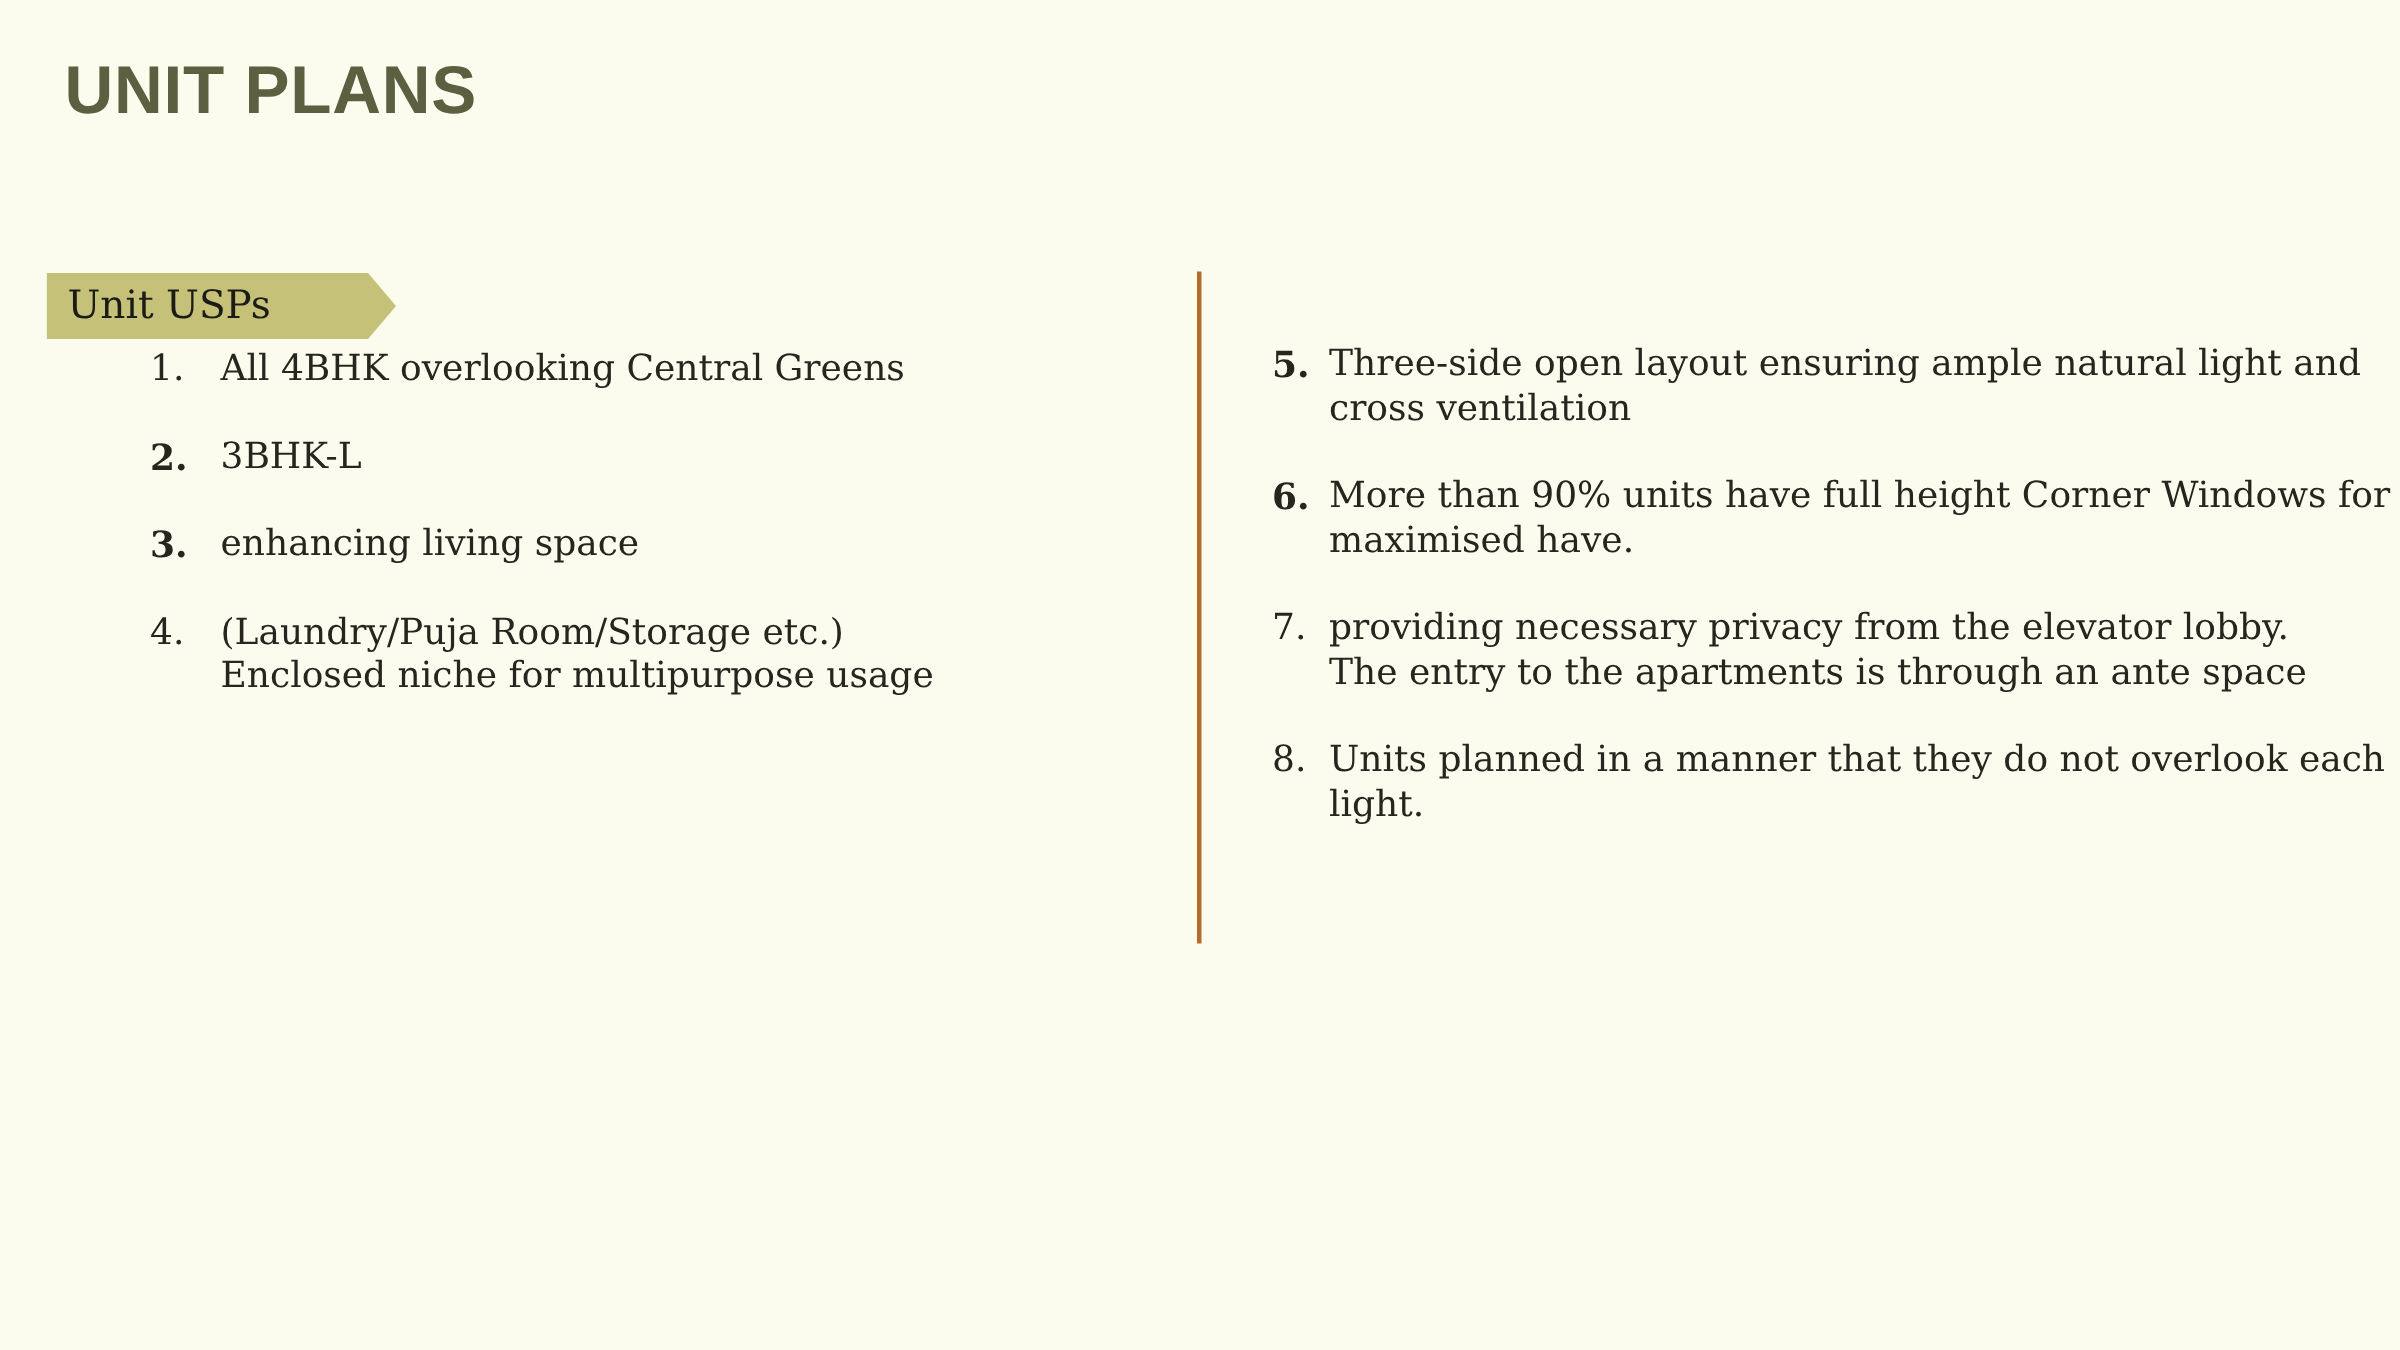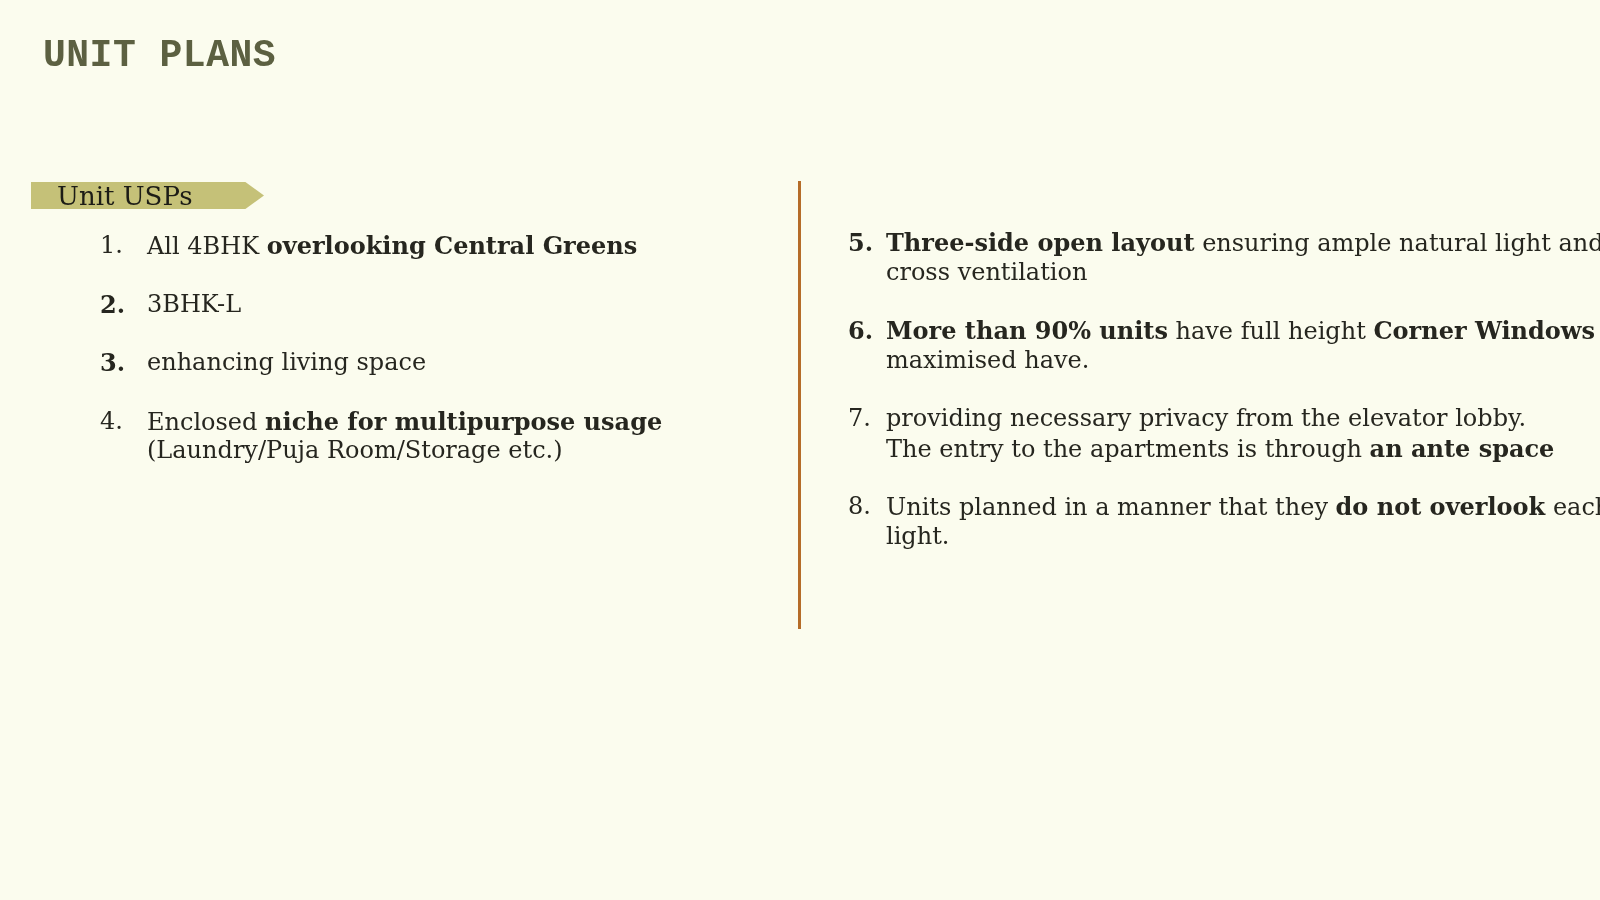--- a/index.html
+++ b/index.html
@@ -17,37 +17,36 @@
     font-family:"DejaVu Serif", serif;
     color:var(--body_text);
     position:relative;
     overflow:hidden;
   }
   .slide{position:absolute;inset:0;}
   .title{
     position:absolute;
     left:43px;
     top:34px;
-    font-family:Liberation Mono, monospace;
-    font-size:38px;
+    font-family:Liberation Sans, sans-serif;
+    font-size:45px;
     font-weight:600;
     letter-spacing:0.5px;
     color:var(--title);
   }
   .badge{
     position:absolute;
     left:31px;
     top:182px;
     width:233px;
-    height:27px;
+    height:44px;
     background:var(--badge_bg);
     clip-path:polygon(0 0, 92% 0, 100% 50%, 92% 100%, 0 100%);
     display:flex;
     align-items:center;
-    padding-left:12px;
   }
   .badge-label{
     padding-left:14px;
     font-size:26px;
     color:var(--badge_text);
     white-space:nowrap;
   }
   .divider{
     position:absolute;
     left:798px;
@@ -74,21 +73,21 @@
   }
   ol.usp-list.left .num{width:47px;}
   ol.usp-list.right .num{width:38px;}
   .num.bold{font-weight:bold;}
   .usp-item .content{flex:0 0 auto;}
   .usp-item .line{
     line-height:29.5px;
     height:29.5px;
     white-space:nowrap;
   }
-  .seg.b{font-weight:bold;}
+  .seg.b{font-weight:normal;}
 </style>
 </head>
 <body>
 
 <div class="slide">
 
   <h1 class="title">UNIT PLANS</h1>
 
   <div class="badge">
     <span class="badge-label">Unit USPs</span>
@@ -111,22 +110,22 @@
       </li>
       <li class="usp-item">
         <span class="num bold">3.</span>
         <div class="content">
           <div class="line"><span class="seg">enhancing living space</span></div>
         </div>
       </li>
       <li class="usp-item">
         <span class="num">4.</span>
         <div class="content">
+          <div class="line"><span class="seg">(Laundry/Puja Room/Storage etc.)</span></div>
           <div class="line"><span class="seg">Enclosed </span><span class="seg b">niche for multipurpose usage</span></div>
-          <div class="line"><span class="seg">(Laundry/Puja Room/Storage etc.)</span></div>
         </div>
       </li>
     </ol>
 
   <ol class="usp-list right">
       <li class="usp-item">
         <span class="num bold">5.</span>
         <div class="content">
           <div class="line"><span class="seg b">Three-side open layout</span><span class="seg"> ensuring ample natural light and</span></div>
           <div class="line"><span class="seg">cross ventilation</span></div>

